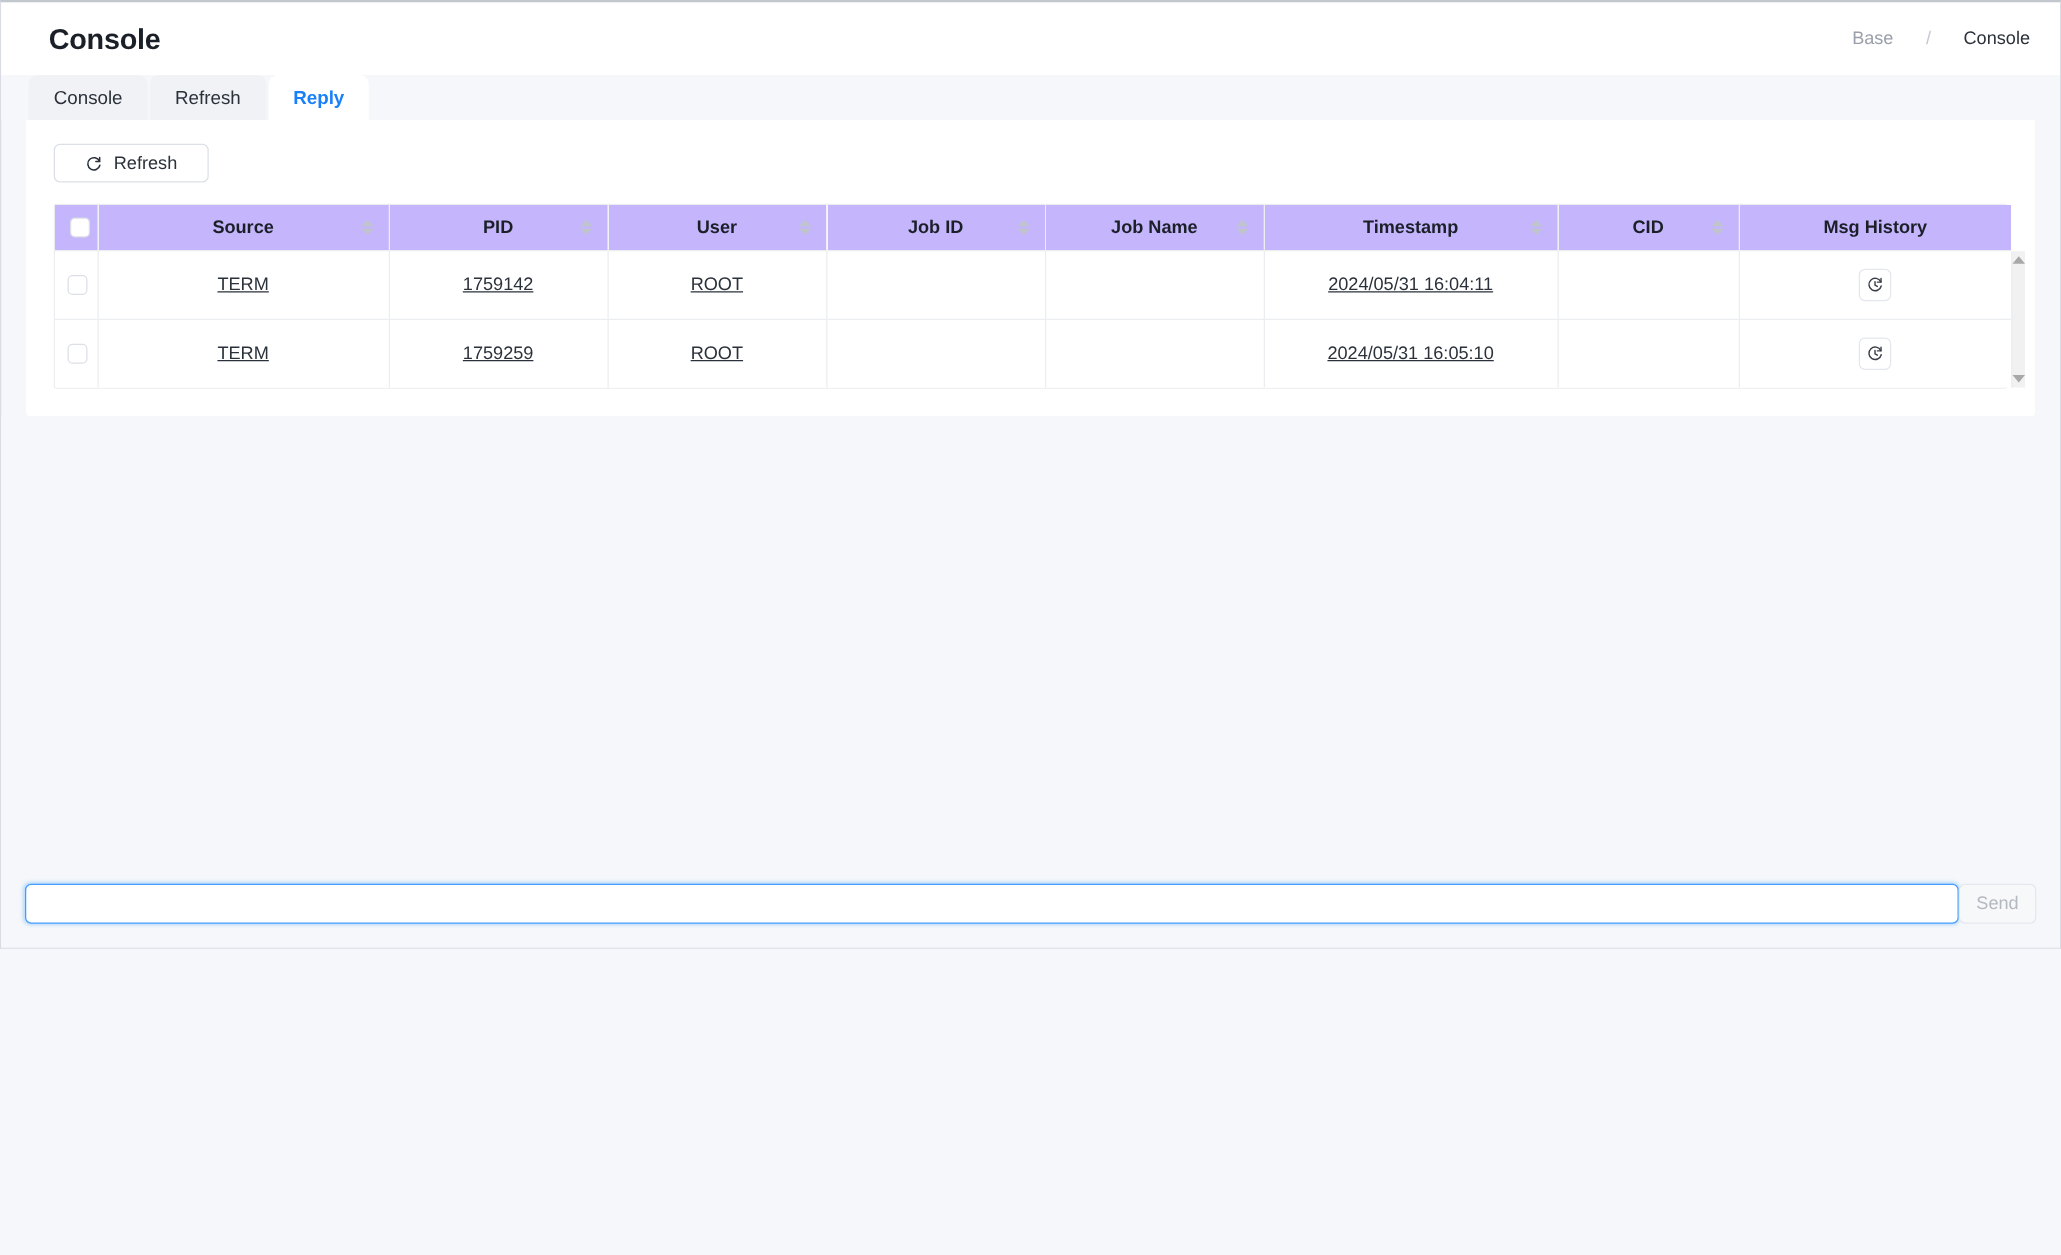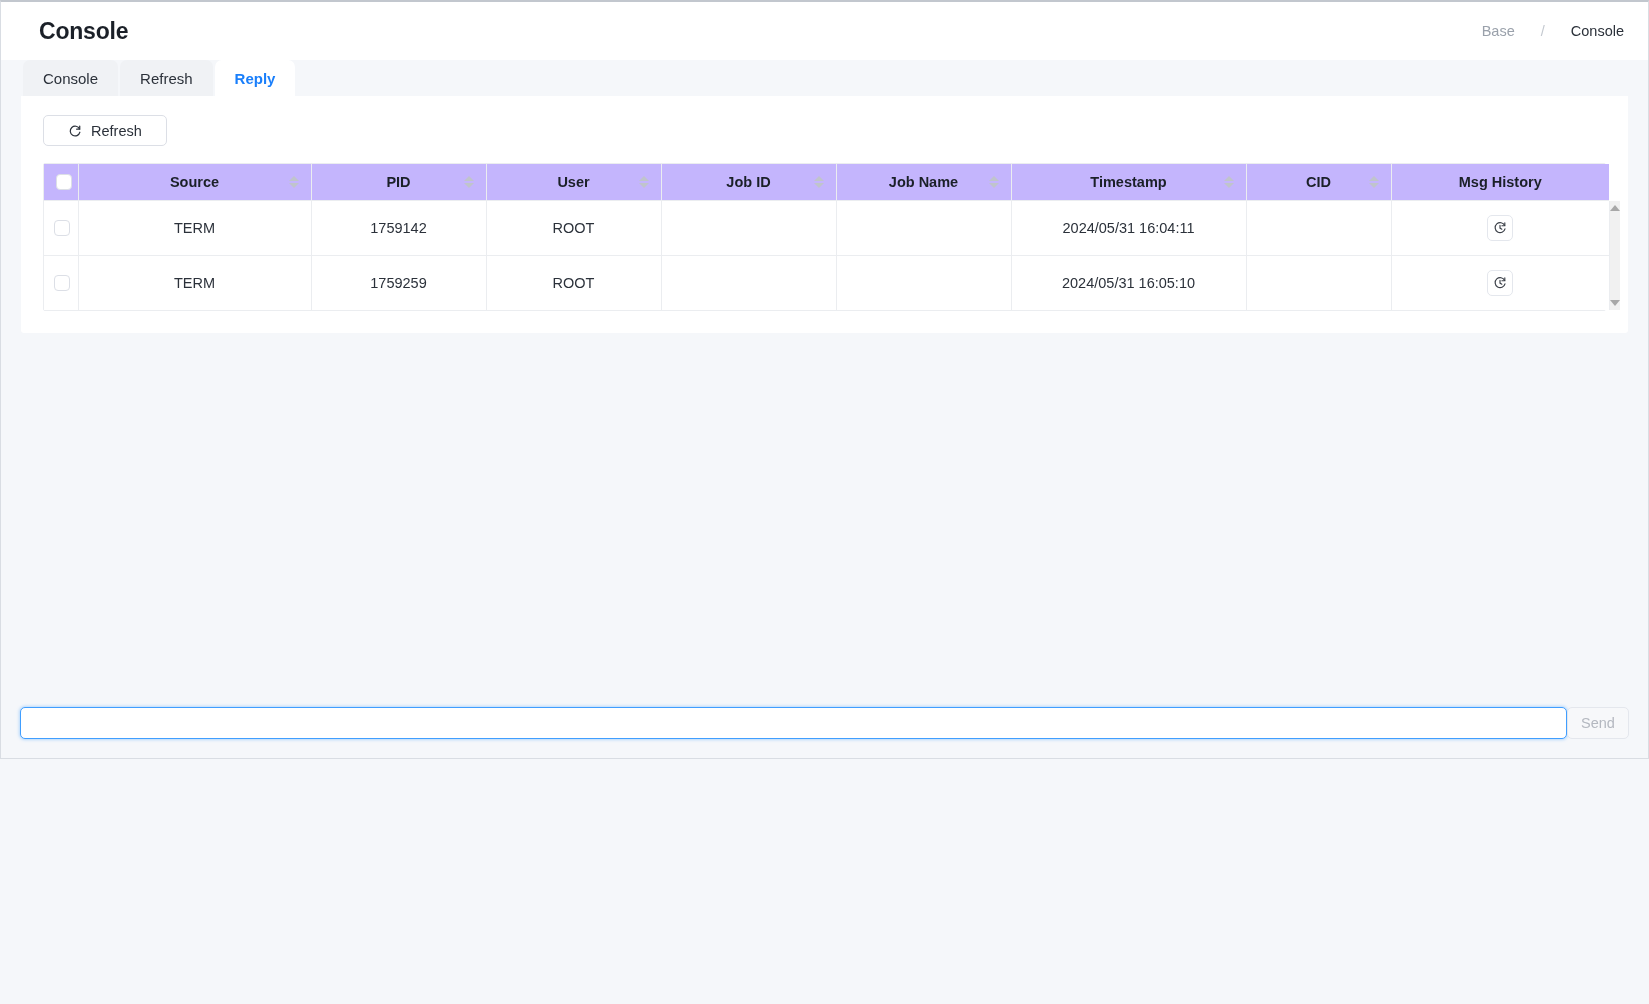--- a/index.html
+++ b/index.html
@@ -151,20 +151,21 @@
   tbody td {
     height: 47px;
     border-bottom: 1px solid #ebedf0;
     border-right: 1px solid #ebedf0;
     text-align: center;
     color: #2b313a;
     font-size: 14.5px;
     padding: 14px 10px;
     background: #ffffff;
     white-space: nowrap;
+    text-decoration: underline;
   }
   tbody tr:last-child td { border-bottom: none; }
   tbody td:last-child { border-right: none; }
 
   .col-check { width: 34px; }
   .col-source { width: 233px; }
   .col-pid { width: 175px; }
   .col-user { width: 175px; }
   .col-jobid { width: 175px; }
   .col-jobname { width: 175px; }

